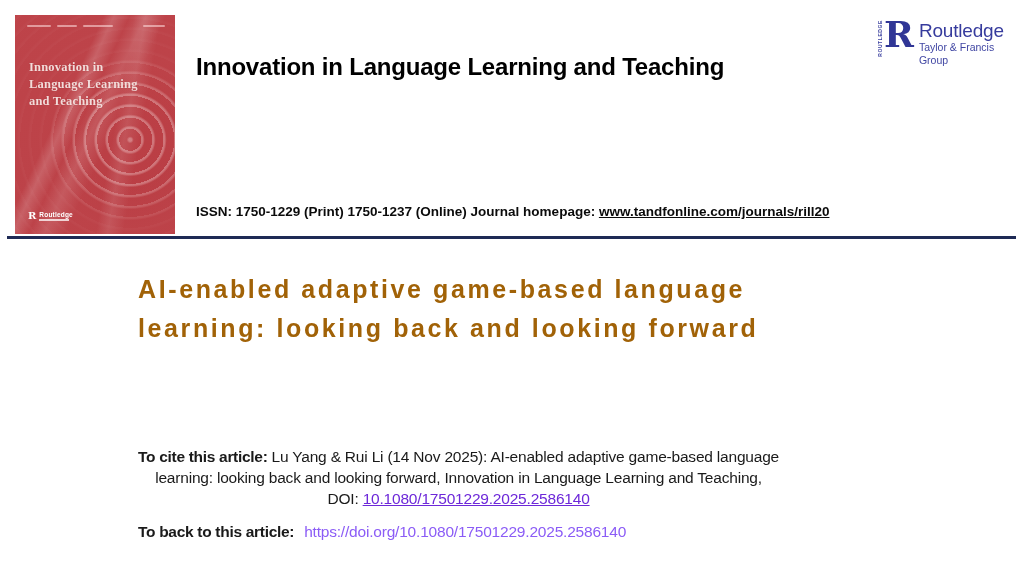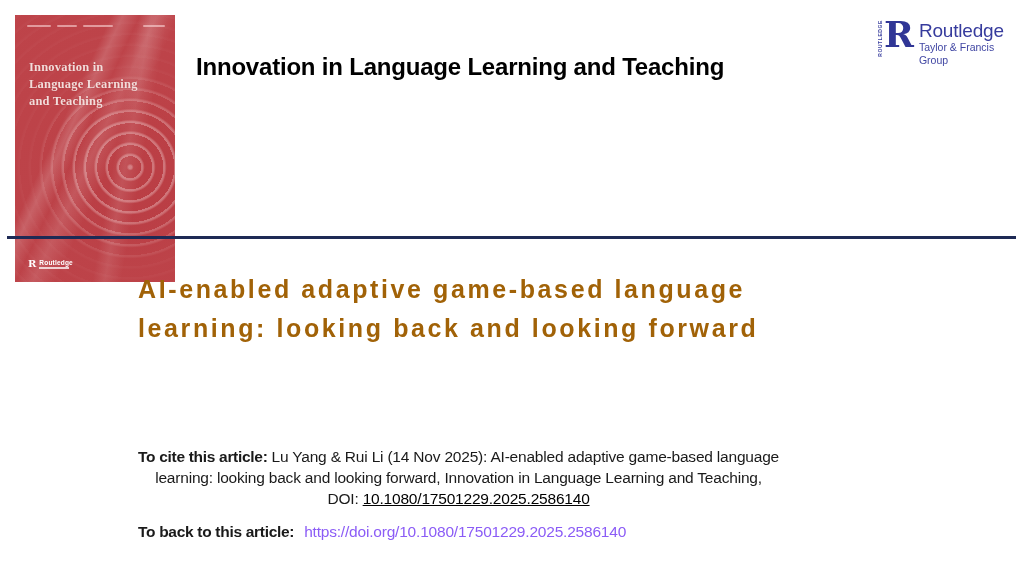--- a/index.html
+++ b/index.html
@@ -5,21 +5,21 @@
   * { margin:0; padding:0; box-sizing:border-box; }
   html,body { background:#ffffff; }
   body { font-family:"Liberation Sans", sans-serif; }
   .page {
     position:relative; width:1023px; height:574px;
     background:#ffffff; overflow:hidden;
   }
 
   
   .cover {
-    position:absolute; left:15px; top:15px; width:160px; height:267px;
+    position:absolute; left:15px; top:15px; width:160px; height:219px;
     background: linear-gradient(160deg, #c4494f 0%, #bc4046 45%, #b93d44 100%);
     overflow:hidden;
   }
   .cover::before {
     content:""; position:absolute; inset:0;
     background:
       radial-gradient(circle at 72% 57%, rgba(189,67,73,0) 0 26%, rgba(189,67,73,0.92) 52%),
       repeating-radial-gradient(circle at 72% 57%,
         rgba(255,243,243,0.30) 0 1.5px, rgba(189,67,73,0) 3.5px 11px);
   }
@@ -91,21 +91,21 @@
   .authors {
     position:absolute; left:139px; top:379px;
     font-size:18px; font-weight:bold; color:#000000; letter-spacing:-0.3px;
   }
   .cite-block {
     position:absolute; left:138px; top:446px;
     font-size:15.5px; color:#1a1a1a; letter-spacing:-0.2px; line-height:21px;
   }
   .cite-block .line { white-space:nowrap;text-align:center; }
   .cite-block .lbl { font-weight:bold; letter-spacing:-0.3px; }
-  .doi-link { text-decoration:underline; cursor:pointer; color:#000000;margin-top:17px; }
+  .doi-link { text-decoration:underline; cursor:pointer; color:#6d28d9;margin-top:17px; }
   .link-line {
     position:absolute; left:138px; top:523px;
     font-size:15.5px; color:#1a1a1a; letter-spacing:-0.2px; white-space:nowrap;
   }
   .link-line .lbl { font-weight:bold; letter-spacing:-0.3px; margin-right:10px; }
   .link-line .url { cursor:pointer; color:#8b5cf6; }
 </style>
 </head>
 <body>
 
@@ -125,20 +125,21 @@
       <span class="mark">R</span>
       <span class="txtcol">
         <span class="name">Routledge</span>
         <span class="subbar"></span>
       </span>
     </div>
   </div>
 
   <div class="journal-title">Innovation in Language Learning and Teaching</div>
 
+  <div class="issn-line"><span>ISSN: 1750-1229 (Print) 1750-1237 (Online) Journal homepage: </span><a class="url">www.tandfonline.com/journals/rill20</a></div>
 
   <div class="brand">
     <span class="markwrap">
       <span class="vtext">ROUTLEDGE</span>
       <span class="mark">R</span>
     </span>
     <span class="txtcol">
       <span class="name">Routledge</span>
       <span class="group">Taylor &amp; Francis Group</span>
     </span>

